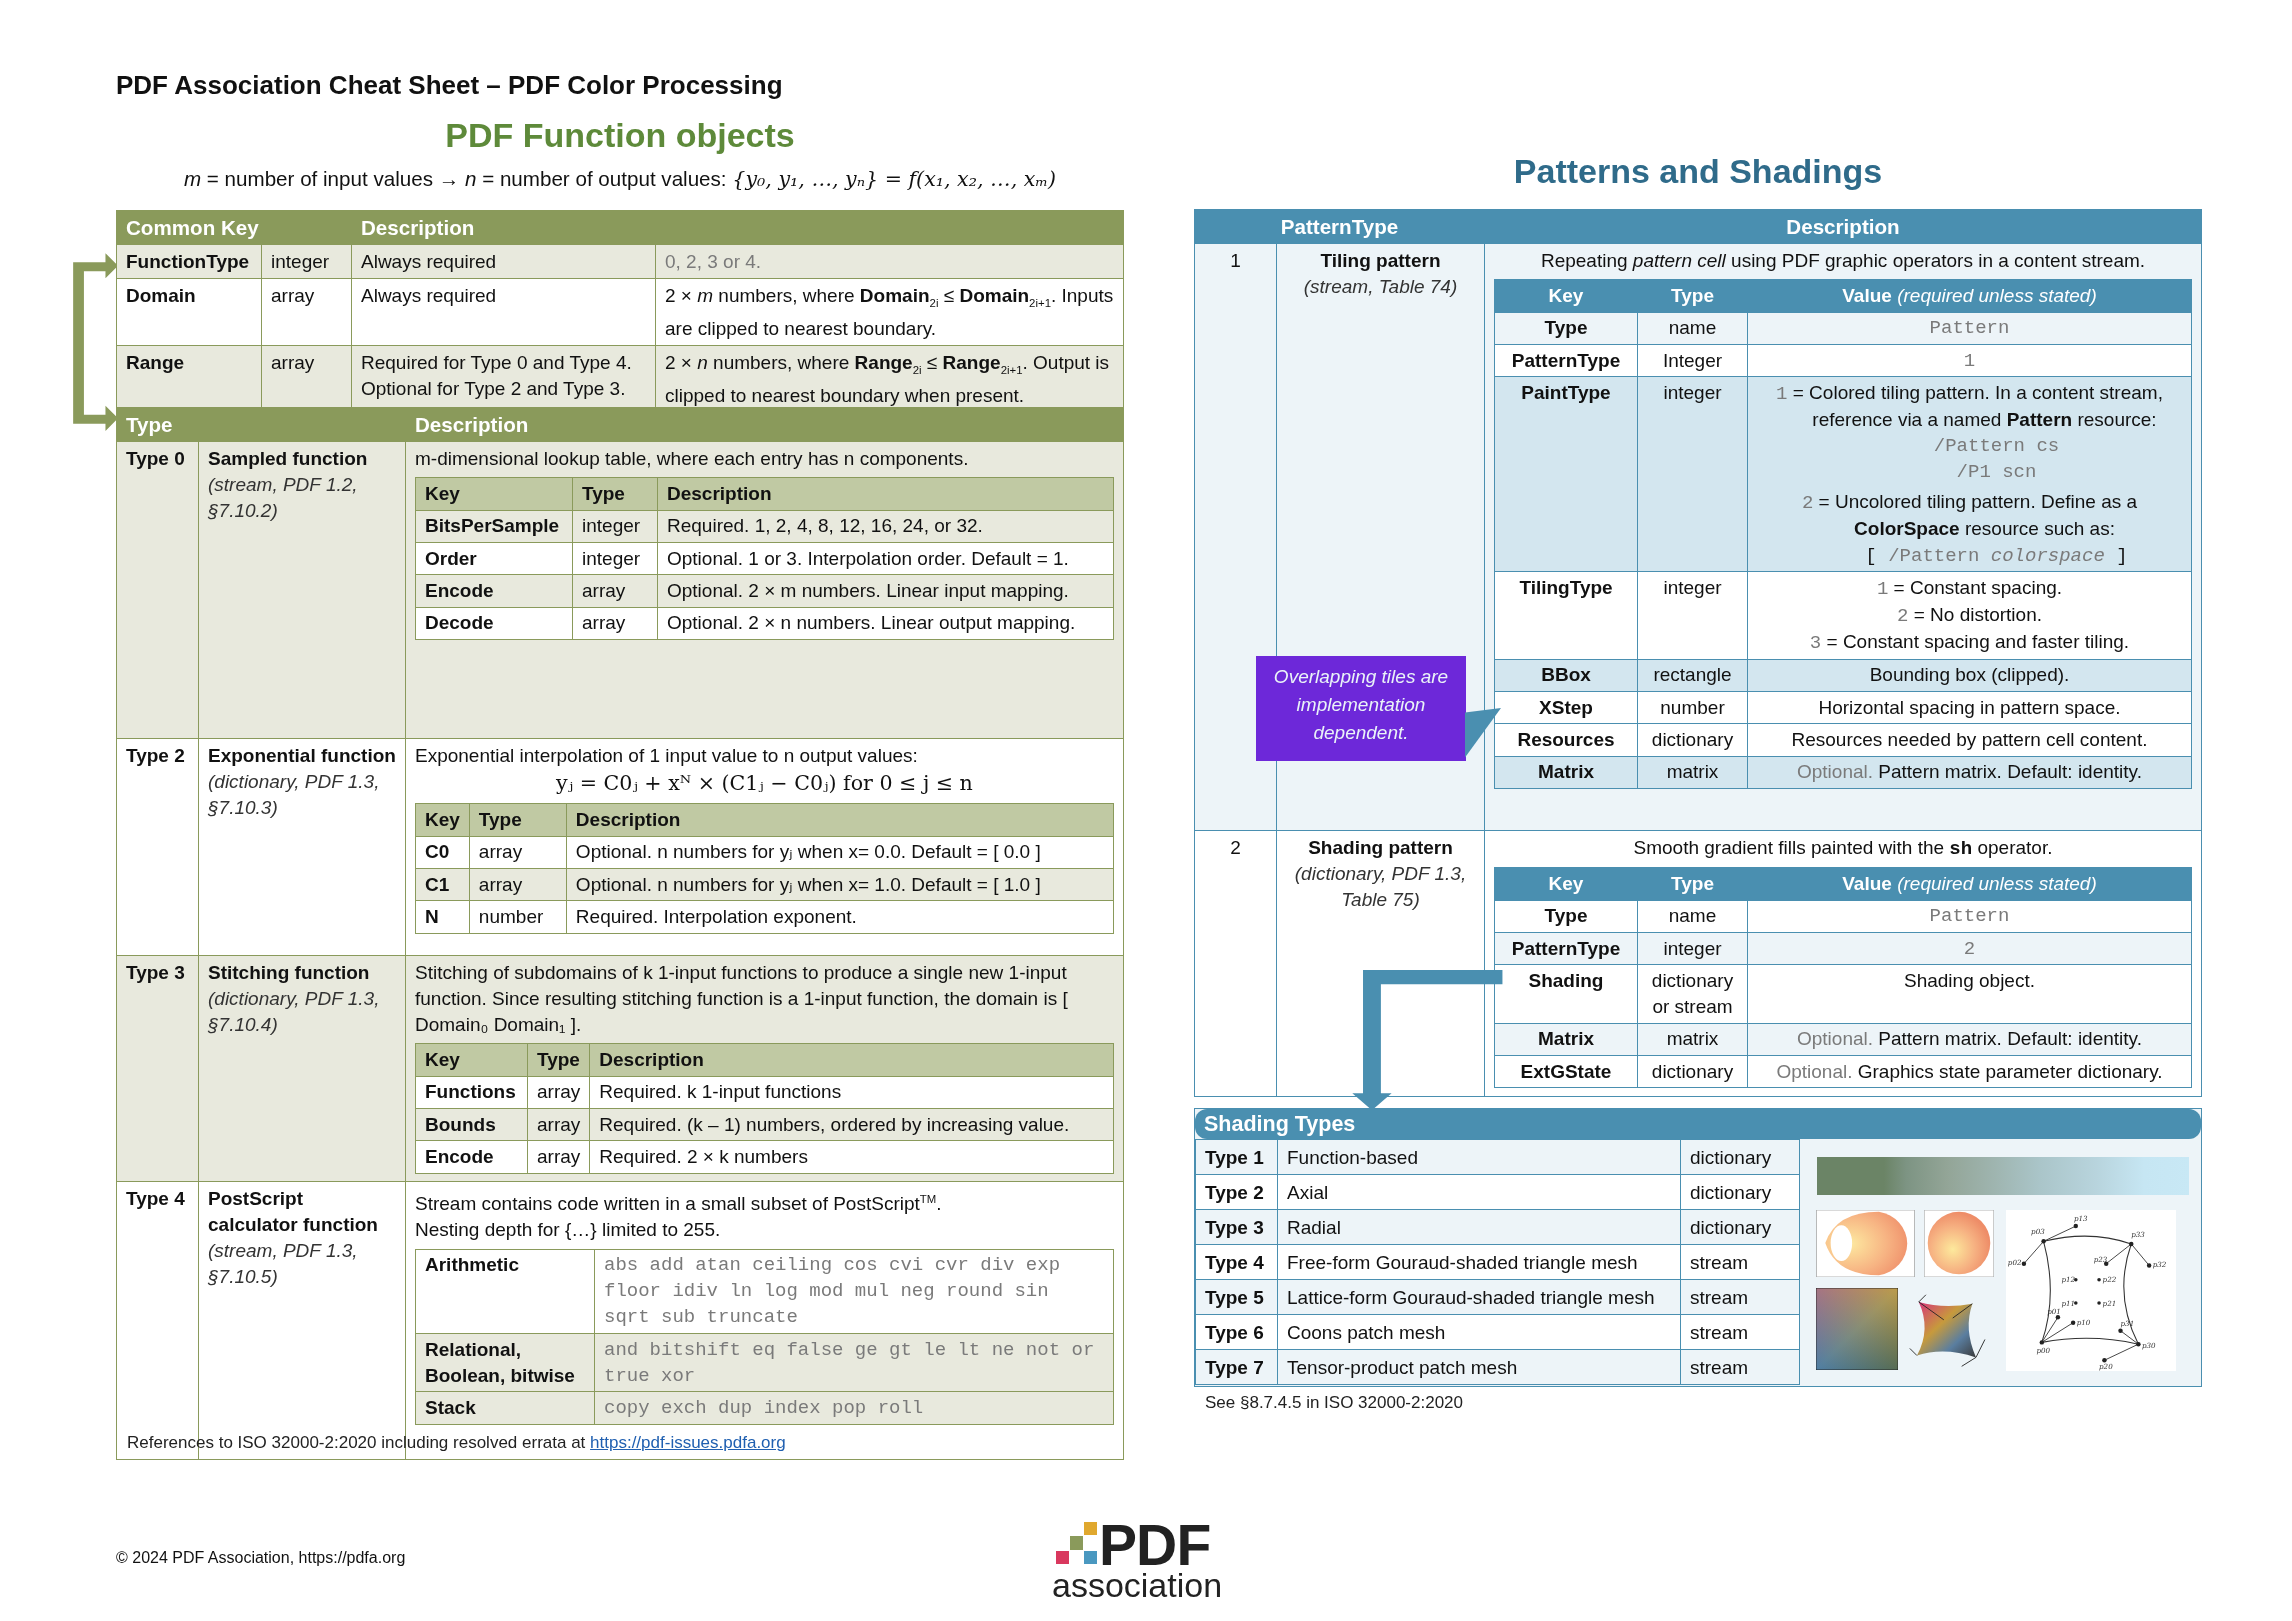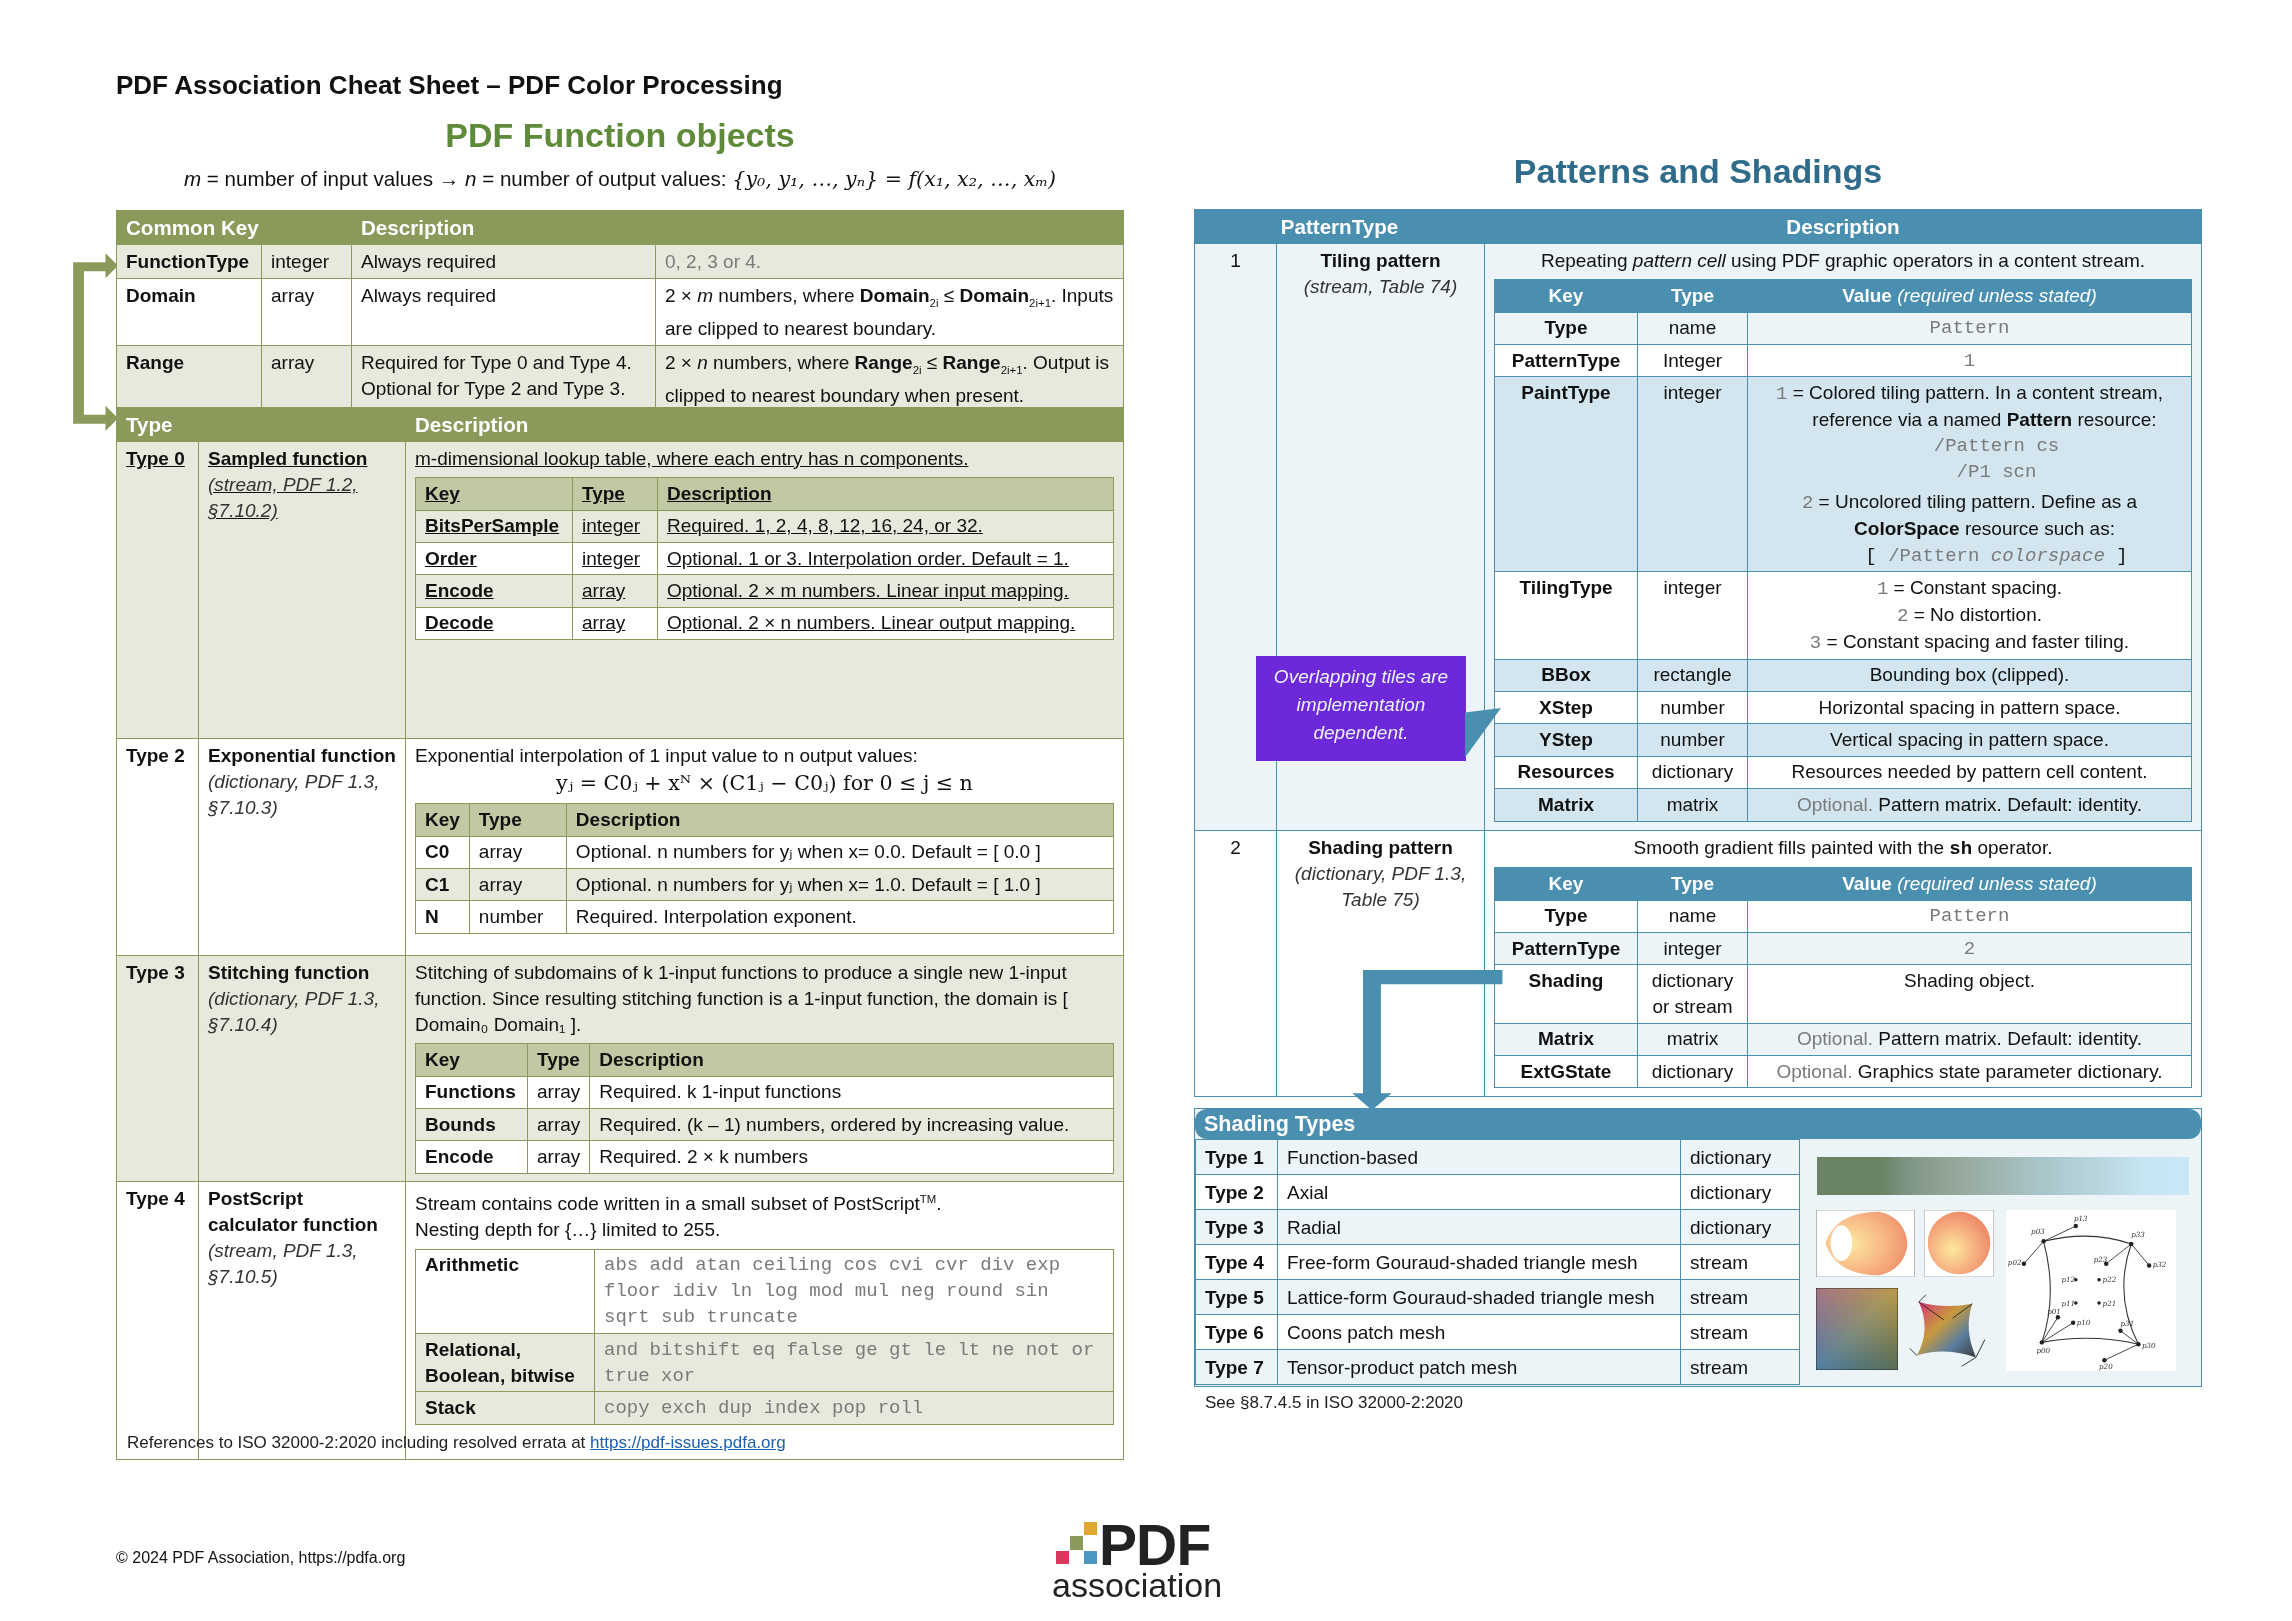--- a/index.html
+++ b/index.html
@@ -109,21 +109,21 @@
       <col style="width:82px">
       <col style="width:207px">
       <col>
     </colgroup>
   <tbody>
       <tr class="g-head">
     <th colspan="2">Type</th>
     <th>Description</th>
   </tr>
 
-  <tr class="g-alt" style="height:297px;text-decoration:underline;">
+  <tr class="g-alt" style="height:297px;">
     <td class="b">Type 0</td>
     <td>
           <div class="b">Sampled function</div>
           <div class="i" style="color:#333">(stream, PDF 1.2, §7.10.2)</div>
         </td>
     <td>
       <div>m-dimensional lookup table, where each entry has n components.</div>
       <table class="g-inner">
         <colgroup>
               <col style="width:157px">
@@ -344,25 +344,20 @@
               </tr>
         <tr class="b-mid">
                 <td class="b">BBox</td>
                 <td>rectangle</td>
                 <td>Bounding box (clipped).</td>
               </tr>
         <tr class="b-white">
                 <td class="b">XStep</td>
                 <td>number</td>
                 <td>Horizontal spacing in pattern space.</td>
-              </tr>
-        <tr class="b-mid">
-                <td class="b">YStep</td>
-                <td>number</td>
-                <td>Vertical spacing in pattern space.</td>
               </tr>
         <tr class="b-white">
                 <td class="b">Resources</td>
                 <td>dictionary</td>
                 <td>Resources needed by pattern cell content.</td>
               </tr>
         <tr class="b-mid">
                 <td class="b">Matrix</td>
                 <td>matrix</td>
                 <td><span class="gray">Optional.</span><span> Pattern matrix. Default: identity.</span></td>

